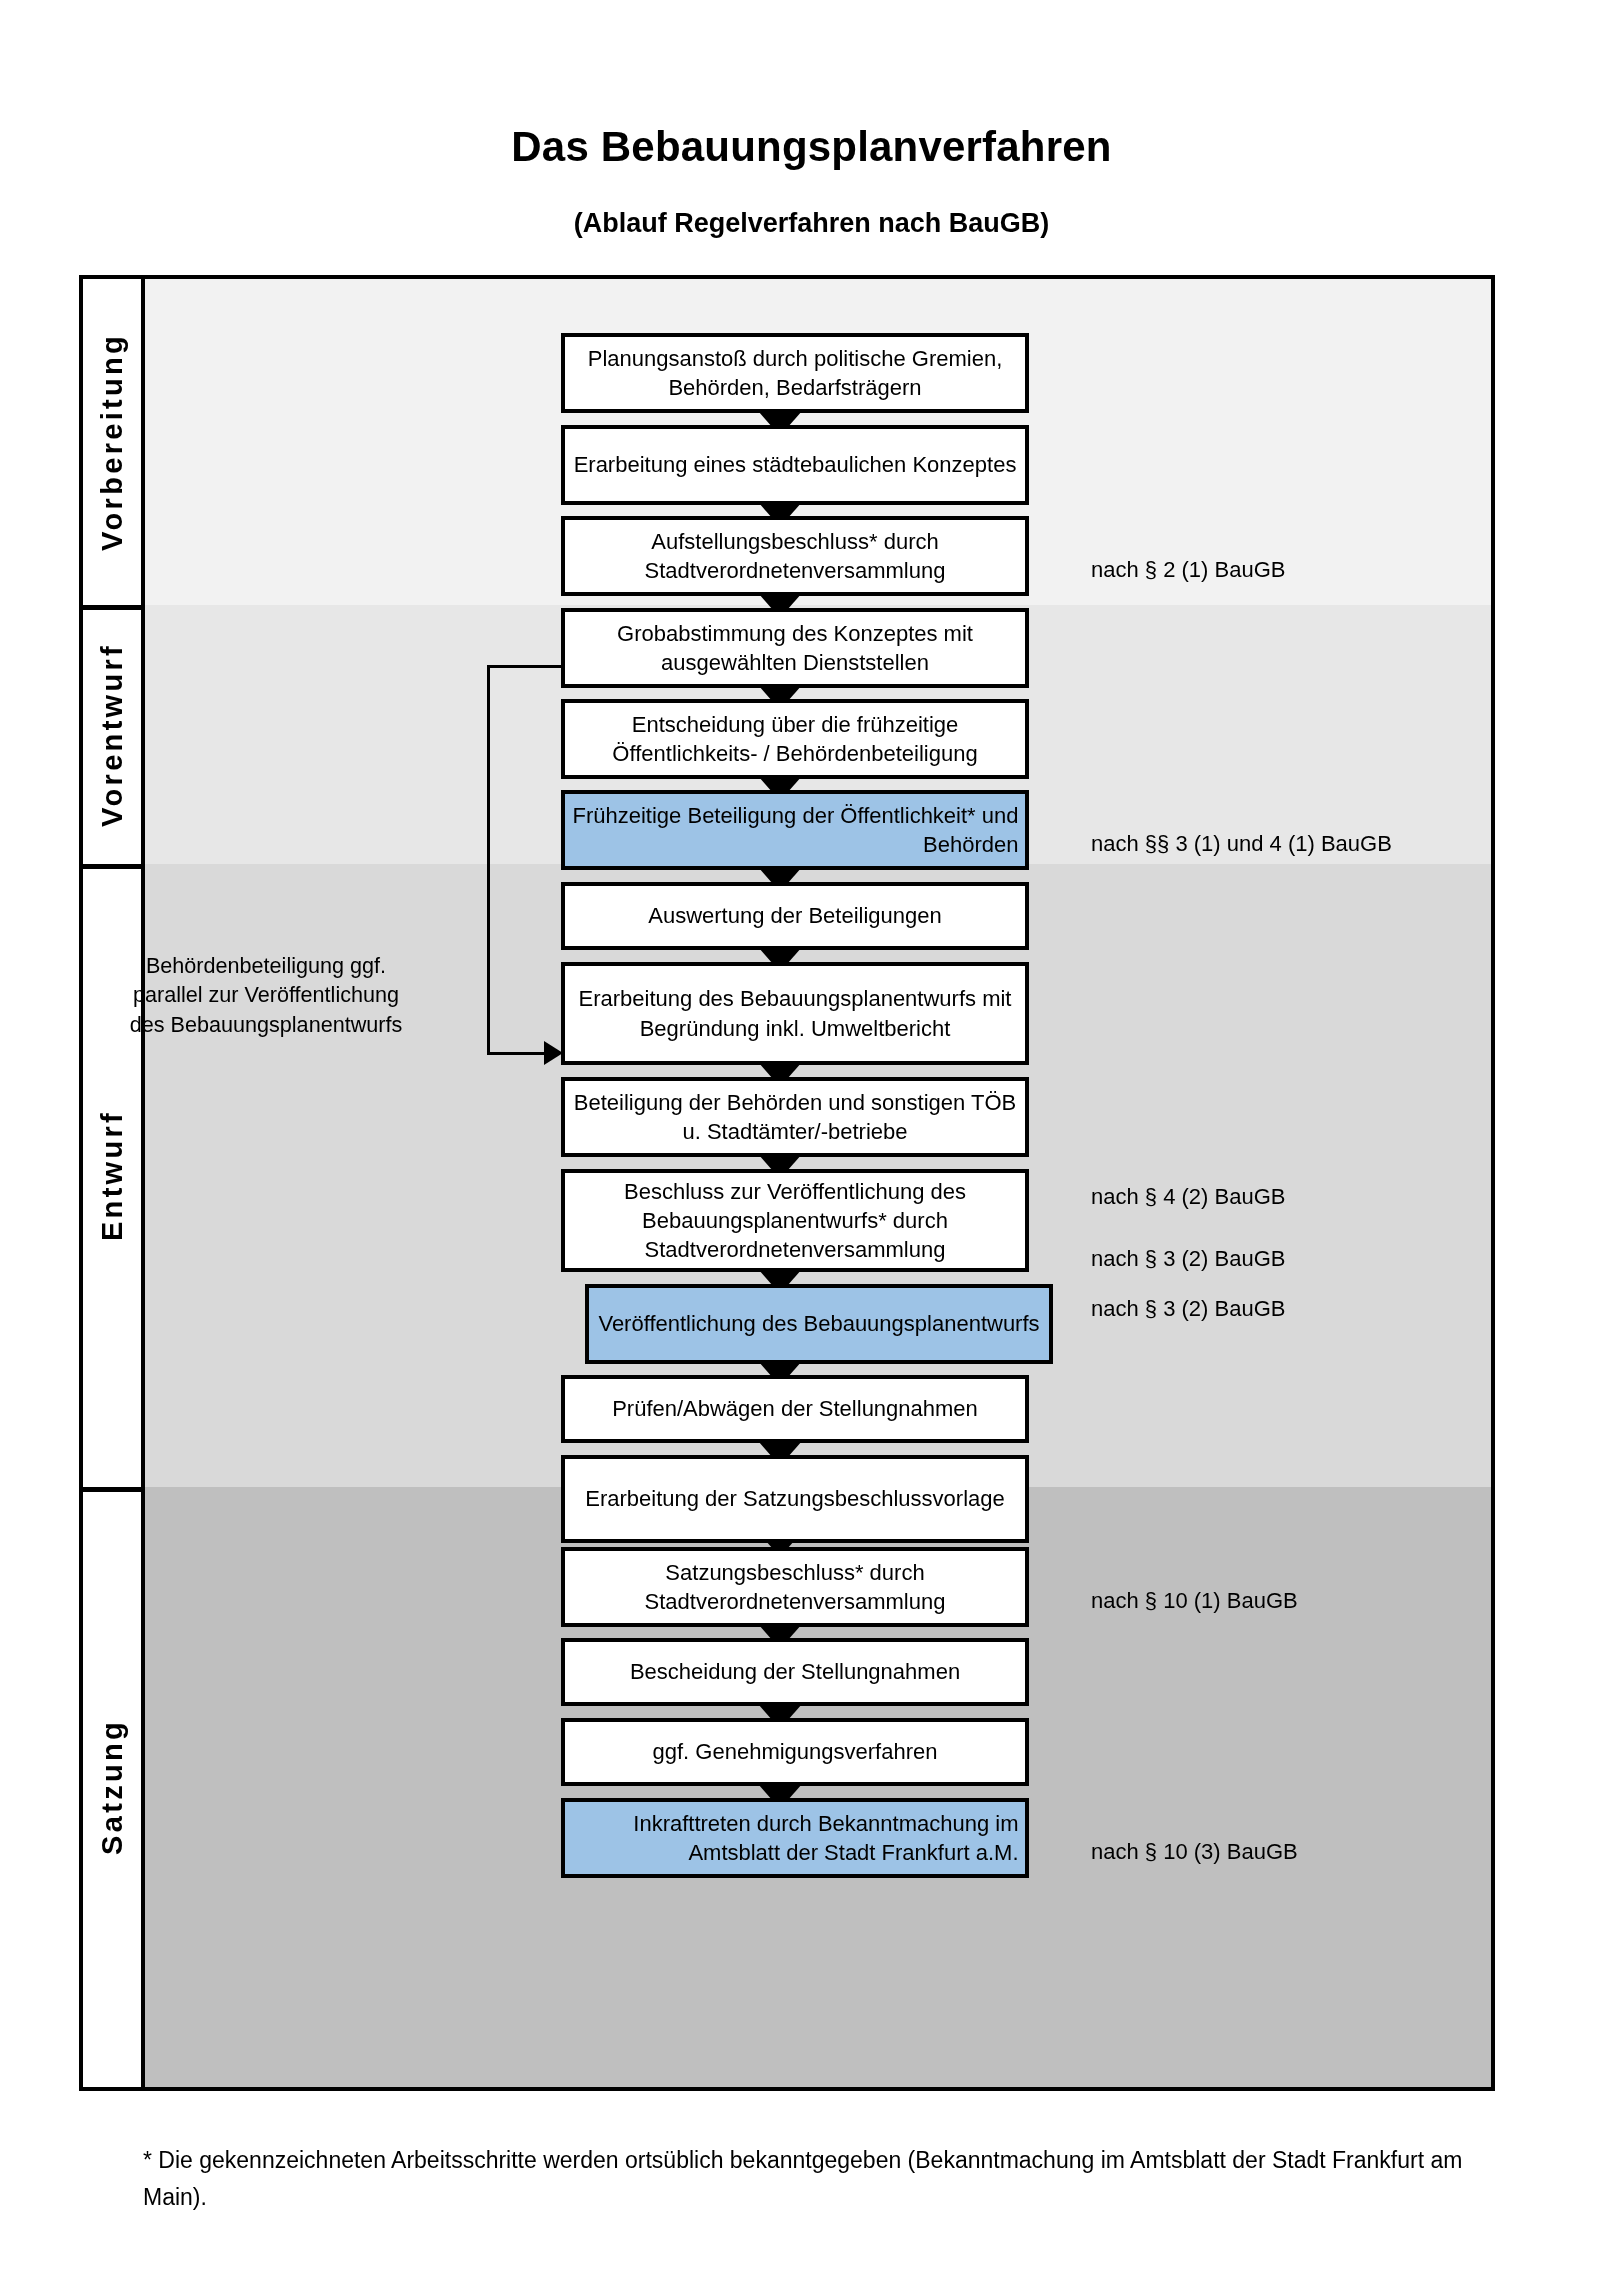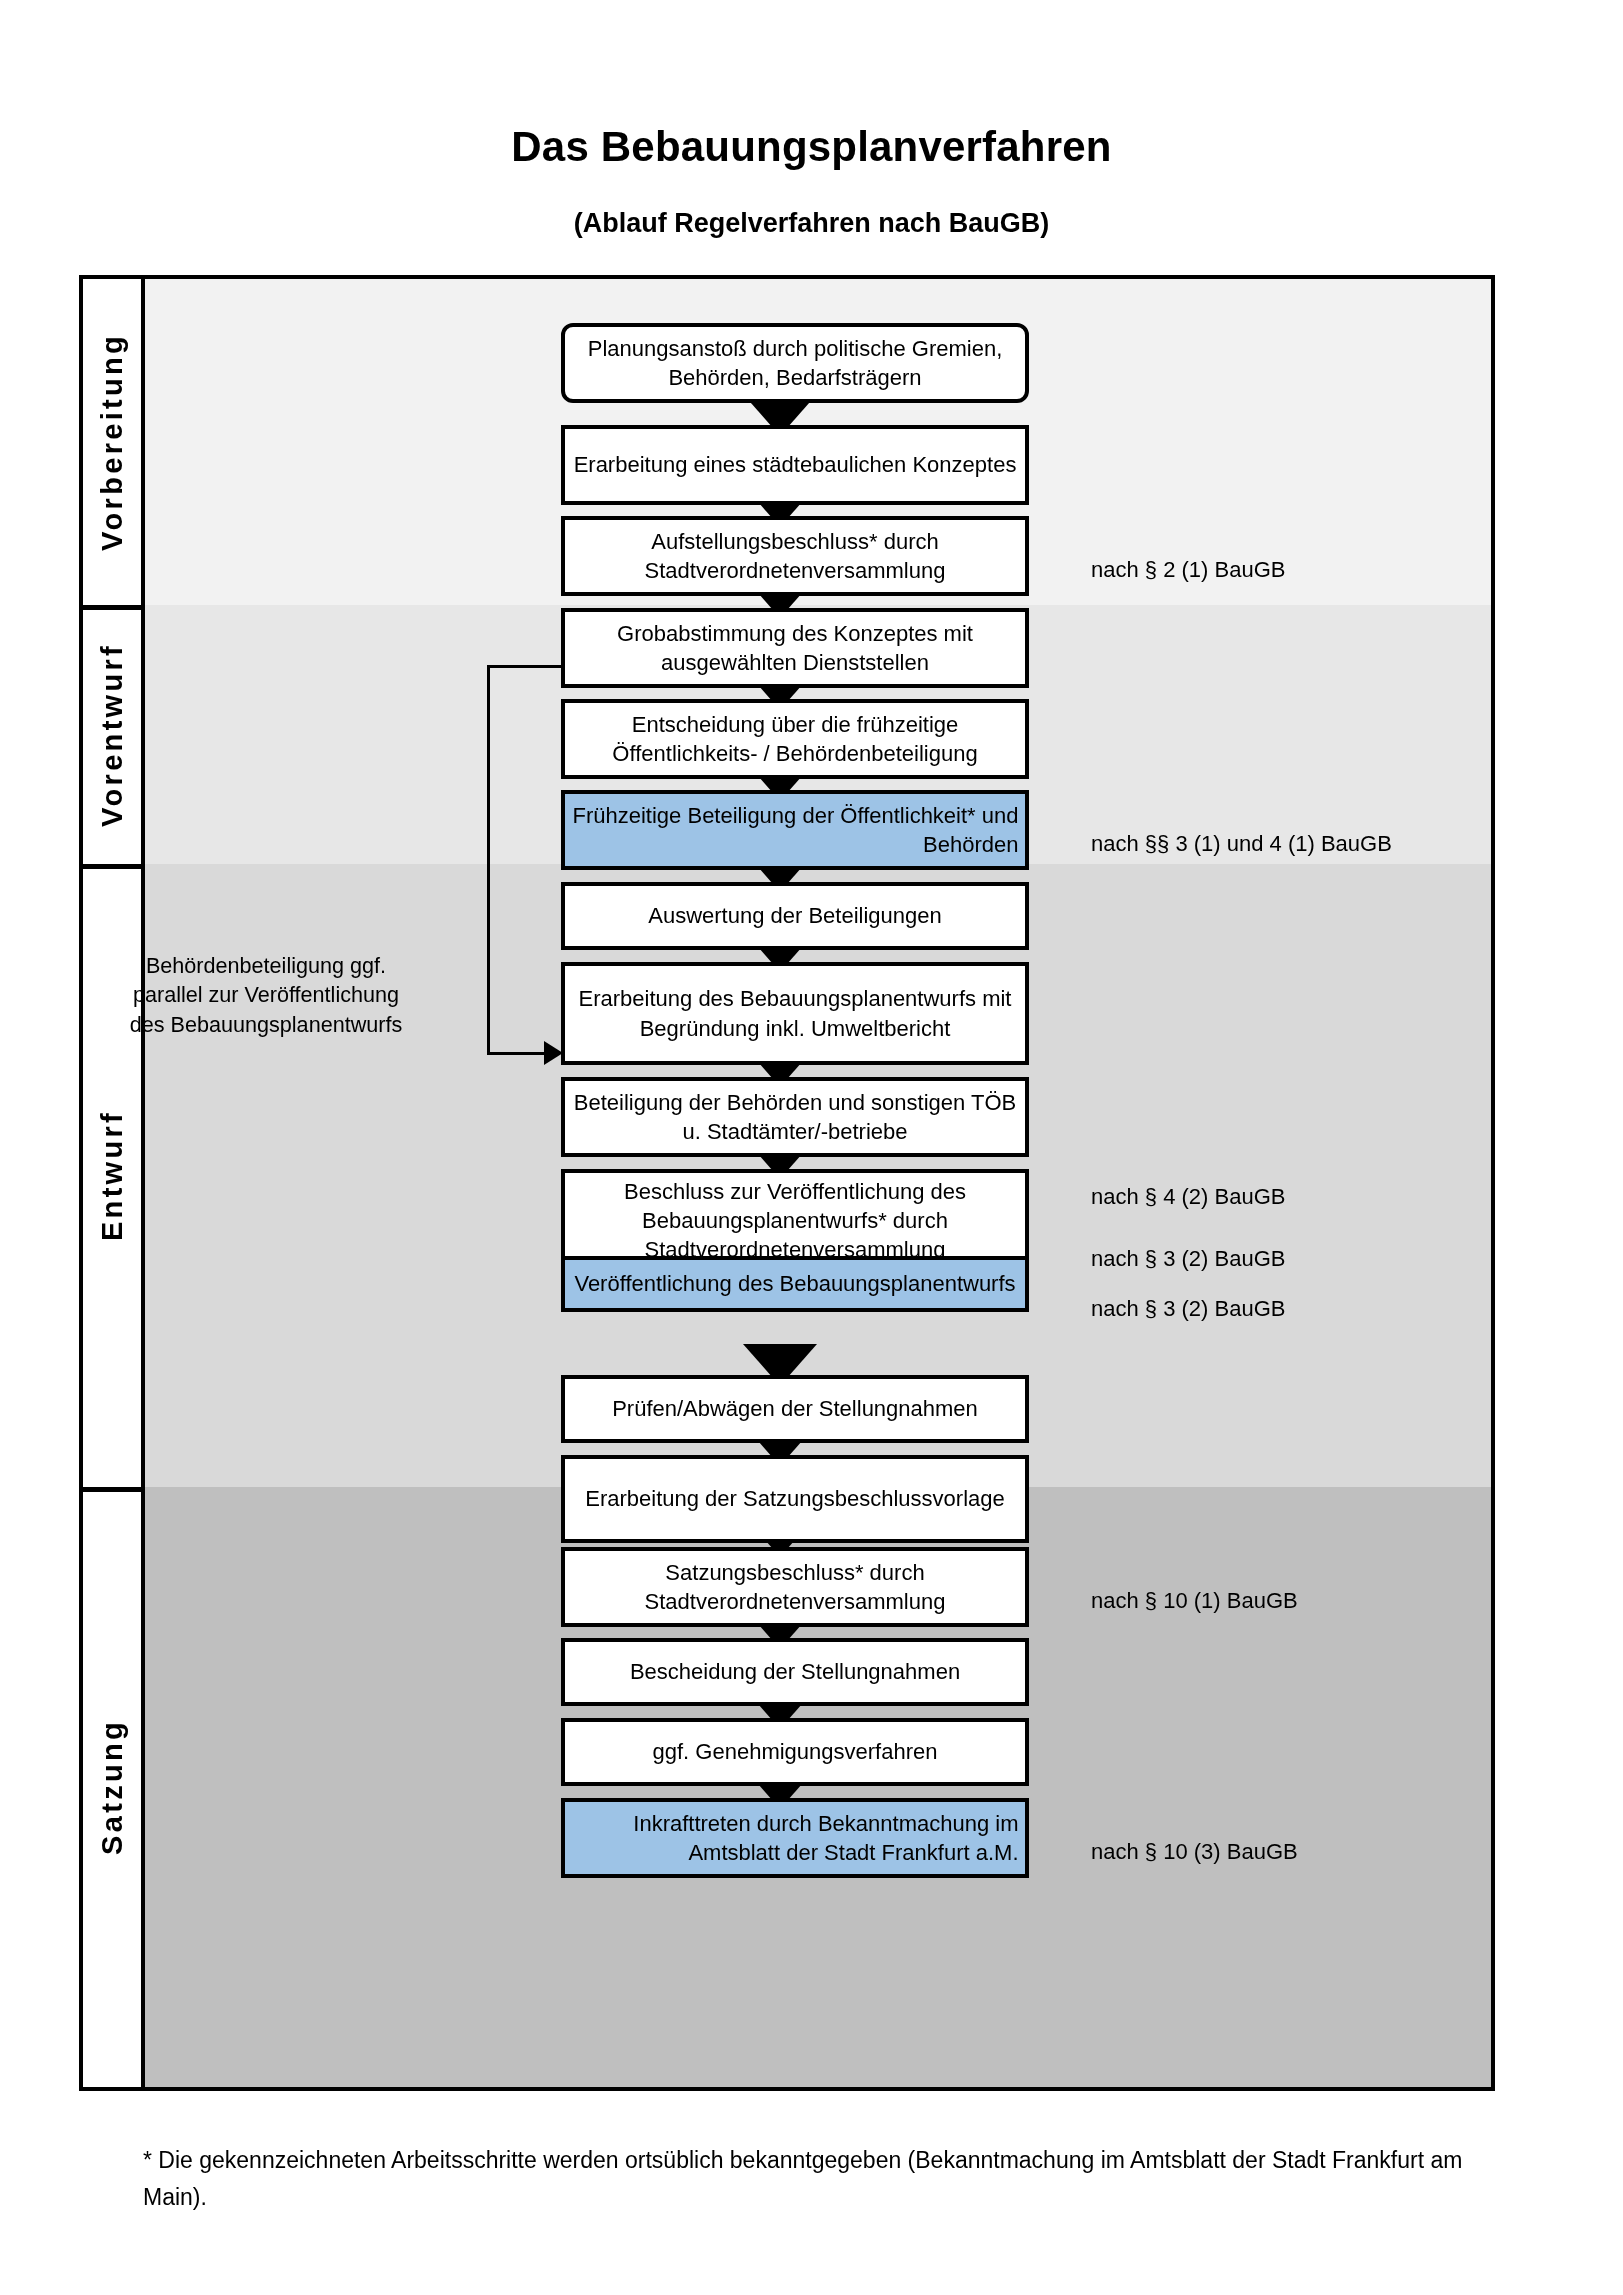--- a/index.html
+++ b/index.html
@@ -95,21 +95,21 @@
   <div class="lane-sep" style="top:585px;"></div>
   <div class="lane-sep" style="top:1208px;"></div>
 
   <div id="sidenote" style="top:656px;">Behördenbeteiligung ggf. parallel zur Veröffentlichung des Bebauungsplanentwurfs</div>
 
   <div class="conn-h" style="left:404px;top:386px;width:77px;"></div>
   <div class="conn-v" style="left:404px;top:386px;height:390px;"></div>
   <div class="conn-h" style="left:404px;top:773px;width:60px;"></div>
   <div class="conn-head" style="left:461px;top:762px;"></div>
 
-  <div class="box" style="top:44px;height:80px;border-radius:12px;">
+  <div class="box" style="top:54px;height:80px;">
     <span>Planungsanstoß durch politische Gremien, Behörden, Bedarfsträgern</span>
   </div>
   <div class="arrow" style="top:115px;"></div>
 
   <div class="box" style="top:146px;height:80px;">
     <span>Erarbeitung eines städtebaulichen Konzeptes</span>
   </div>
   <div class="arrow" style="top:206px;"></div>
 
   <div class="box" style="top:237px;height:80px;">
@@ -149,21 +149,21 @@
   </div>
   <div class="legal" style="top:905px;">nach § 4 (2) BauGB</div>
   <div class="arrow" style="top:858px;"></div>
 
   <div class="box" style="top:890px;height:103px;">
     <span><b>Beschluss zur Veröffentlichung des Bebauungsplanentwurfs*</b><span> durch Stadtverordnetenversammlung</span></span>
   </div>
   <div class="legal" style="top:967px;">nach § 3 (2) BauGB</div>
   <div class="arrow" style="top:973px;"></div>
 
-  <div class="box blue" style="top:977px;height:56px;">
+  <div class="box blue" style="top:1005px;height:80px;margin-left:24px;">
     <b>Veröffentlichung des Bebauungsplanentwurfs</b>
   </div>
   <div class="legal" style="top:1017px;">nach § 3 (2) BauGB</div>
   <div class="arrow" style="top:1065px;"></div>
 
   <div class="box" style="top:1096px;height:68px;">
     <span>Prüfen/Abwägen der Stellungnahmen</span>
   </div>
   <div class="arrow" style="top:1145px;"></div>
 

